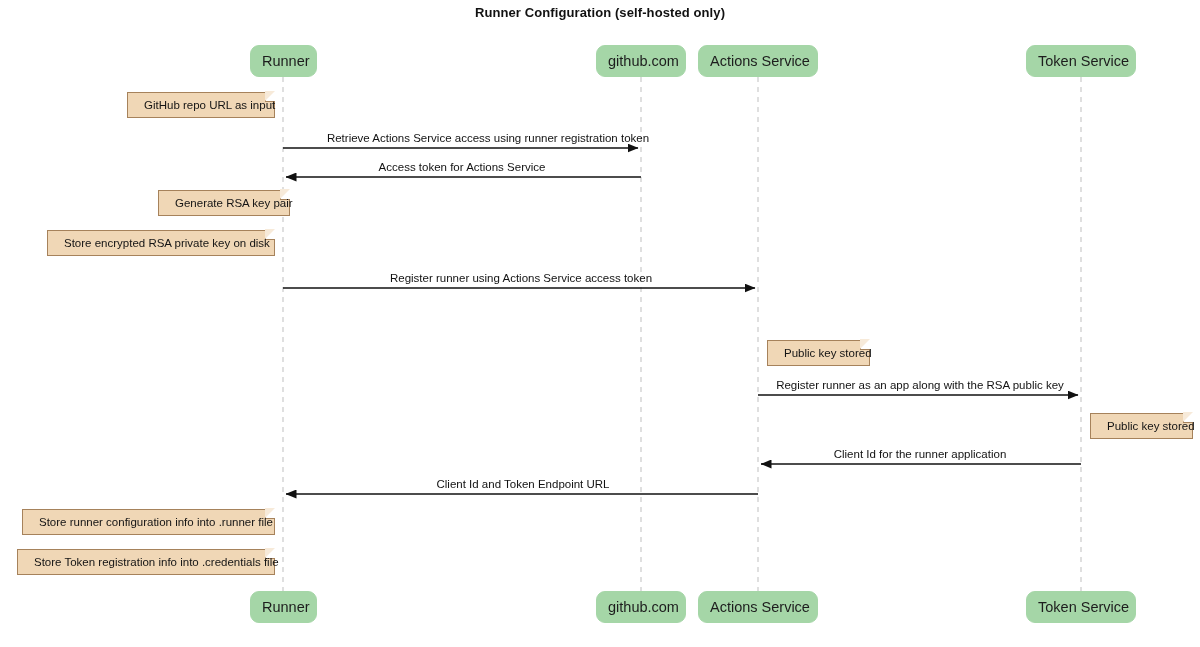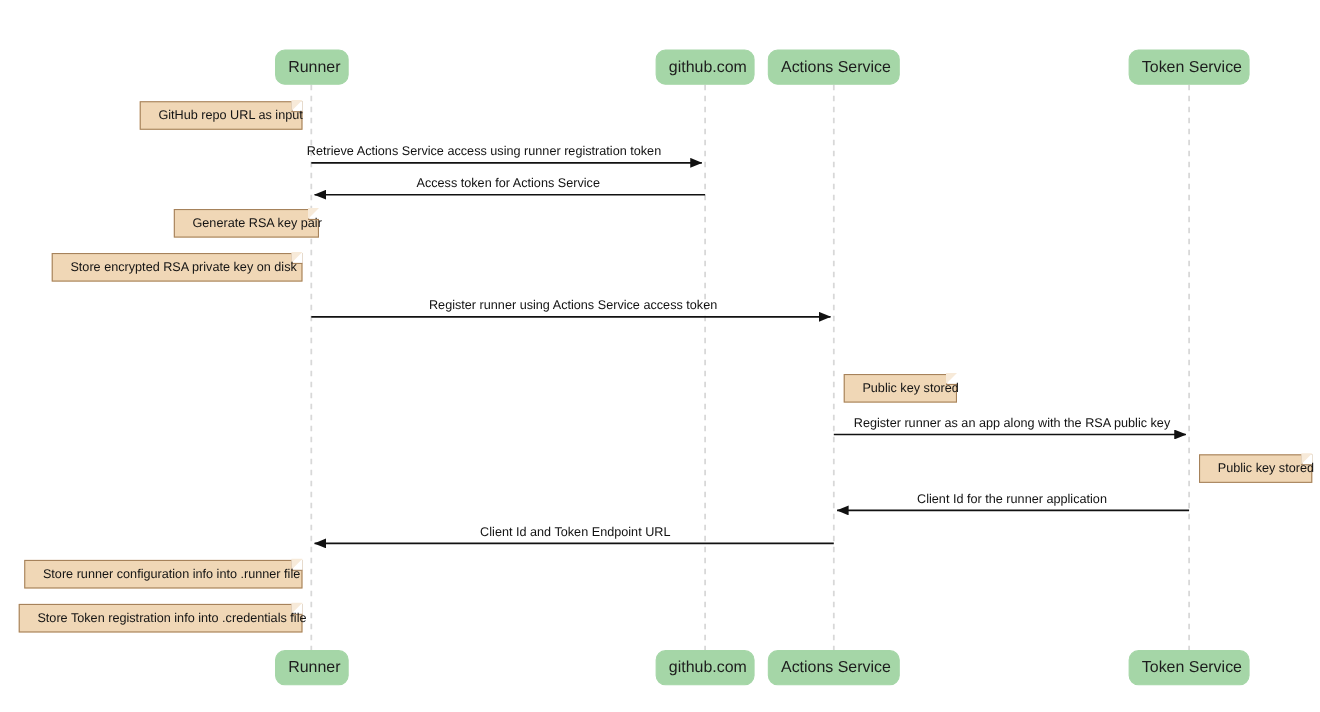--- a/index.html
+++ b/index.html
@@ -127,20 +127,21 @@
     <g stroke="#111111" stroke-width="1.5" fill="none">
       <line x1="283" y1="148" x2="638" y2="148" marker-end="url(#arrowR)"></line>
       <line x1="641" y1="177" x2="286" y2="177" marker-end="url(#arrowL)"></line>
       <line x1="283" y1="288" x2="755" y2="288" marker-end="url(#arrowR)"></line>
       <line x1="758" y1="395" x2="1078" y2="395" marker-end="url(#arrowR)"></line>
       <line x1="1081" y1="464" x2="761" y2="464" marker-end="url(#arrowL)"></line>
       <line x1="758" y1="494" x2="286" y2="494" marker-end="url(#arrowL)"></line>
     </g>
   </svg>
 
+  <div class="diagram-title">Runner Configuration (self-hosted only)</div>
 
   <div class="participant" style="left:250px; top:45px; width:67px;">
     <span>Runner</span>
   </div>
   <div class="participant" style="left:596px; top:45px; width:90px;">
     <span>github.com</span>
   </div>
   <div class="participant" style="left:698px; top:45px; width:120px;">
     <span>Actions Service</span>
   </div>
@@ -154,21 +155,21 @@
   <div class="participant" style="left:596px; top:591px; width:90px;">
     <span>github.com</span>
   </div>
   <div class="participant" style="left:698px; top:591px; width:120px;">
     <span>Actions Service</span>
   </div>
   <div class="participant" style="left:1026px; top:591px; width:110px;">
     <span>Token Service</span>
   </div>
 
-  <div class="msg-label" style="left:440px; top:132px;text-align:right;">Retrieve Actions Service access using runner registration token</div>
+  <div class="msg-label" style="left:488px; top:132px;text-align:right;">Retrieve Actions Service access using runner registration token</div>
   <div class="msg-label" style="left:462px; top:161px;">Access token for Actions Service</div>
   <div class="msg-label" style="left:521px; top:272px;">Register runner using Actions Service access token</div>
   <div class="msg-label" style="left:920px; top:379px;">Register runner as an app along with the RSA public key</div>
   <div class="msg-label" style="left:920px; top:448px;">Client Id for the runner application</div>
   <div class="msg-label" style="left:523px; top:478px;">Client Id and Token Endpoint URL</div>
 
   <div class="note" style="left:127px; top:92px; width:148px;">
     <span class="dogear"></span>
     <span class="note-text">GitHub repo URL as input</span>
   </div>

